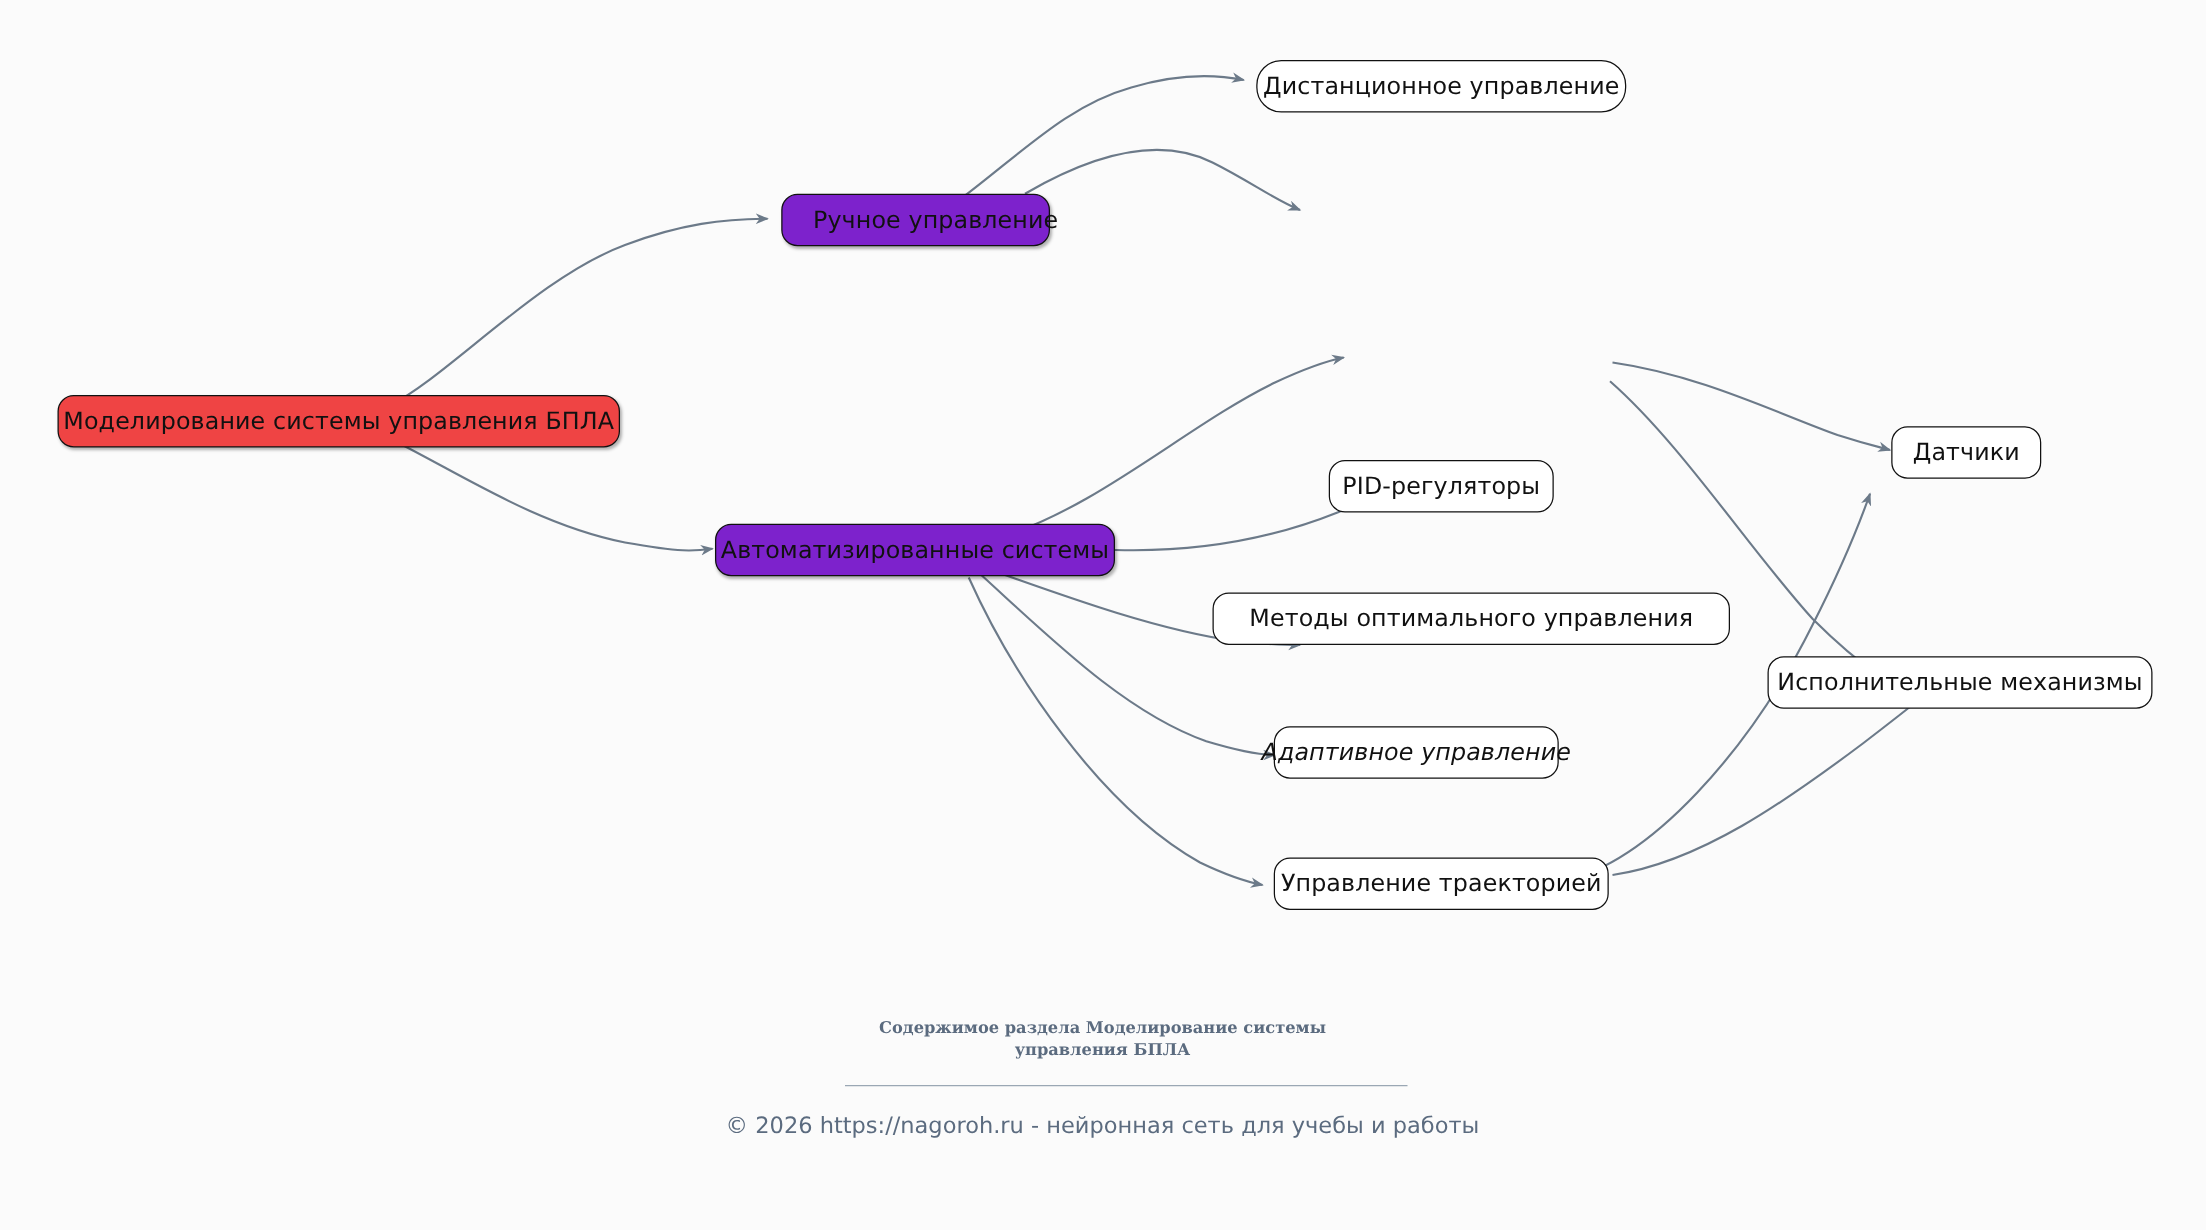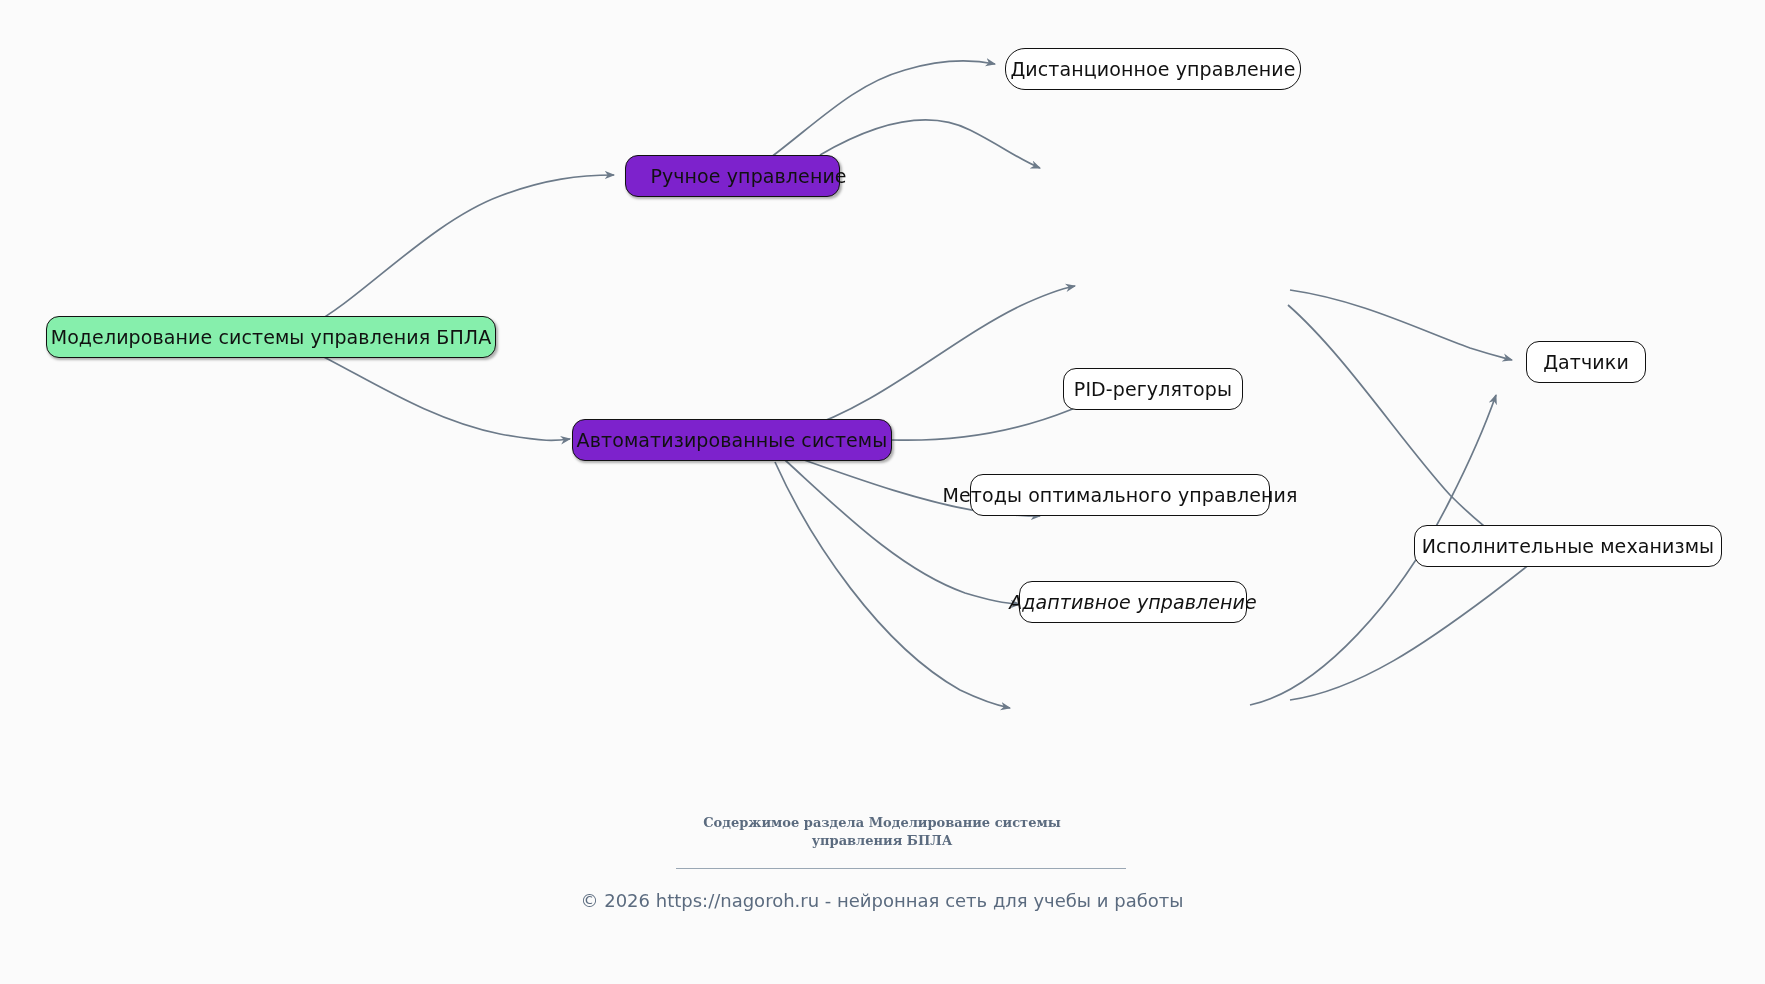--- a/index.html
+++ b/index.html
@@ -34,21 +34,21 @@
     align-items: center;
     justify-content: center;
     white-space: nowrap;
     border-radius: 13px;
     font-size: 19px;
     line-height: 1;
     color: #111111;
     letter-spacing: 0.1px;
   }
   .node-root {
-    background: #86efac;
+    background: #ef4444;
     border: 1.6px solid #111111;
     box-shadow: 1.5px 2px 2.5px rgba(0,0,0,0.30);
   }
   .node-branch {
     background: #7d22cc;
     border: 1.6px solid #111111;
     box-shadow: 1.5px 2px 2.5px rgba(0,0,0,0.30);
   }
   .node-leaf {
     background: #ffffff;
@@ -118,30 +118,33 @@
   <div class="node node-leaf" style="left:1005px; top:48px; width:296px; height:42px;border-radius:20px;">
     <span>Дистанционное управление</span>
   </div>
 
 
 
   <div class="node node-leaf" style="left:1063px; top:368px; width:180px; height:42px;">
     <span>PID-регуляторы</span>
   </div>
 
-  <div class="node node-leaf" style="left:970px; top:474px; width:300px; height:42px;">
+  <div class="node node-leaf" style="left:970px; top:474px; width:414px; height:42px;">
     <span>Методы оптимального управления</span>
   </div>
 
   <div class="node node-leaf" style="left:1019px; top:581px; width:228px; height:42px;font-style:italic;">
     <span>Адаптивное управление</span>
   </div>
 
+  <div class="node node-leaf" style="left:1019px; top:686px; width:268px; height:42px;">
+    <span>Управление траекторией</span>
+  </div>
 
-  <div class="node node-leaf" style="left:1513px; top:341px; width:120px; height:42px;margin-left:13px;">
+  <div class="node node-leaf" style="left:1513px; top:341px; width:120px; height:42px;">
     <span>Датчики</span>
   </div>
 
   <div class="node node-leaf" style="left:1414px; top:525px; width:308px; height:42px;align-items:center;">
     <span>Исполнительные механизмы</span>
   </div>
 
   <div class="caption" style="left:482px; top:814px; width:800px;">
     <div>Содержимое раздела Моделирование системы</div>
     <div>управления БПЛА</div>

